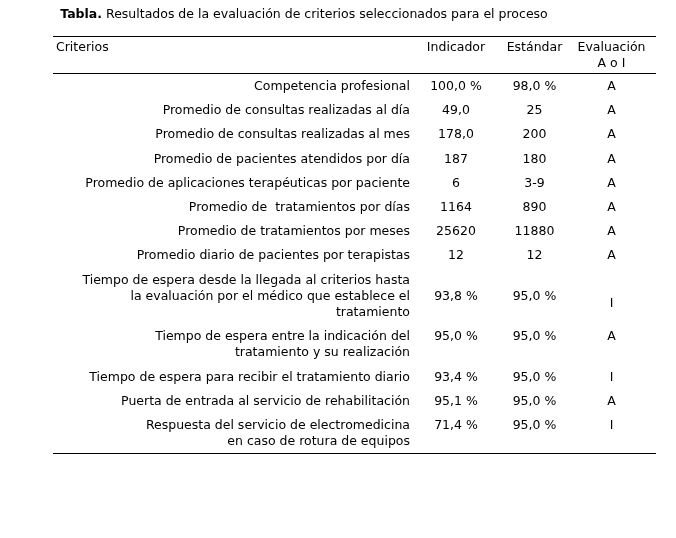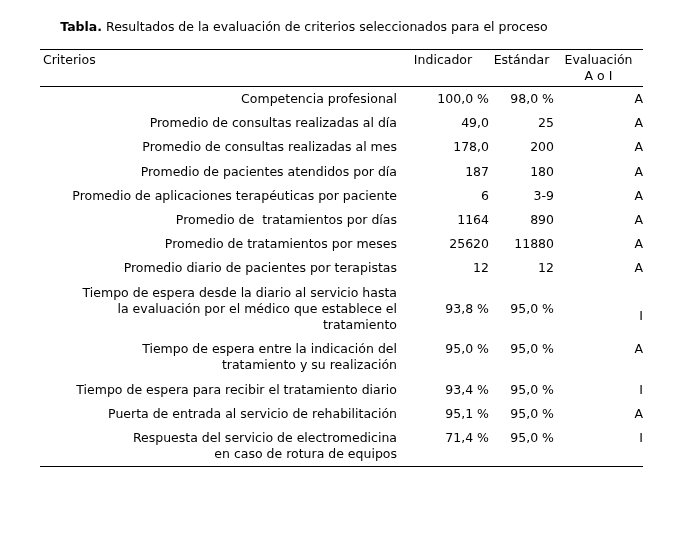--- a/index.html
+++ b/index.html
@@ -9,31 +9,31 @@
   }
   body {
     width: 676px;
     height: 538px;
     font-family: "DejaVu Sans", "Liberation Sans", sans-serif;
     font-size: 12.5px;
     color: #000000;
     overflow: hidden;
   }
   .page-title {
-    padding-top: 19px;
+    padding-top: 6px;
     width: 608px;
     text-align: center;
     line-height: 15px;
     white-space: pre-wrap;
   }
   .page-title .title-label {
     font-weight: bold;
   }
   table.results {
-    margin-left: 40px;
+    margin-left: 53px;
     margin-top: 15px;
     width: 603px;
     border-collapse: collapse;
     table-layout: fixed;
     border-top: 1.5px solid #000;
     border-bottom: 1.5px solid #000;
   }
   col.c-criterio   { width: 357px; }
   col.c-indicador  { width: 92px; }
   col.c-estandar   { width: 65px; }
@@ -59,21 +59,21 @@
     line-height: 16.2px;
     padding: 4px 0 4px 0;
     vertical-align: middle;
   }
   td.cell-criterio {
     text-align: right;
     padding-left: 3px;
     white-space: pre-wrap;
   }
   td.cell-val {
-    text-align: right;
+    text-align: center;
   }
   tr.vtop td.cell-val {
     vertical-align: top;
   }
   td.pad-down {
     padding-top: 18px; 
   }
 </style>
 </head>
 <body>
@@ -141,21 +141,21 @@
       <td class="cell-val">11880</td>
       <td class="cell-val">A</td>
     </tr>
     <tr class="row">
       <td class="cell-criterio">Promedio diario de pacientes por terapistas</td>
       <td class="cell-val">12</td>
       <td class="cell-val">12</td>
       <td class="cell-val">A</td>
     </tr>
     <tr class="row">
-      <td class="cell-criterio">Tiempo de espera desde la diario al servicio hasta
+      <td class="cell-criterio">Tiempo de espera desde la llegada al criterios hasta
 la evaluación por el médico que establece el
 tratamiento</td>
       <td class="cell-val">93,8 %</td>
       <td class="cell-val">95,0 %</td>
       <td class="cell-val pad-down">I</td>
     </tr>
     <tr class="row vtop">
       <td class="cell-criterio">Tiempo de espera entre la indicación del
 tratamiento y su realización</td>
       <td class="cell-val">95,0 %</td>

